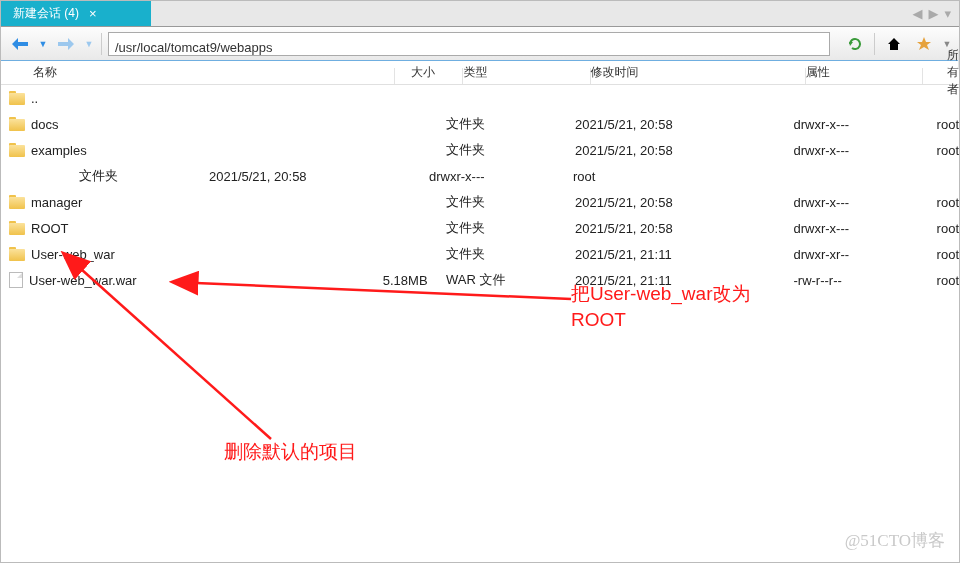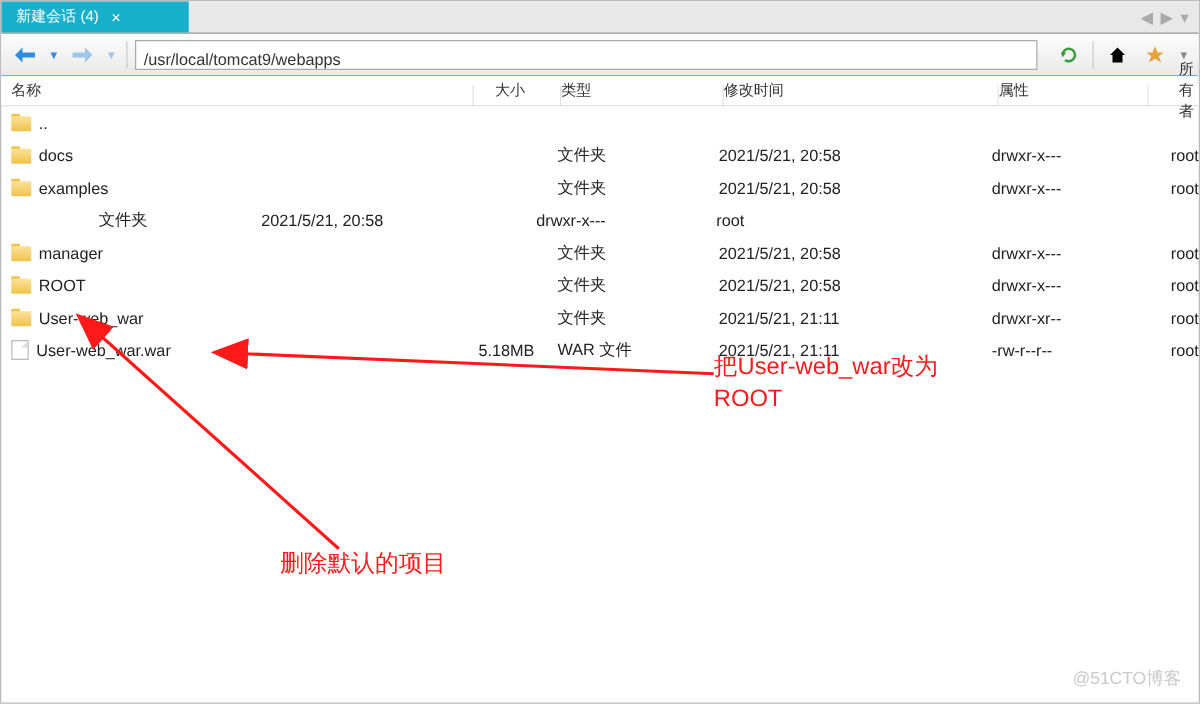--- a/index.html
+++ b/index.html
@@ -95,21 +95,21 @@
 .header-row {
   height: 24px;
   display: flex;
   align-items: center;
   font-size: 12px;
   color: #333;
   border-bottom: 1px solid #e0e0e0;
   background: #fff;
   padding-left: 8px;
 }
-.col-name  { width: 370px; }
+.col-name  { width: 370px; margin-left: 24px; }
 .col-size  { width: 70px; text-align: center; padding-right: 12px; }
 .col-type  { width: 130px; }
 .col-date  { width: 220px; }
 .col-attr  { width: 120px; }
 .col-owner { flex: 1; margin-left: 24px; }
 .file-list { }
 .file-row {
   height: 26px;
   display: flex;
   align-items: center;
@@ -172,21 +172,22 @@
   font-size: 19px;
   font-weight: 400;
   white-space: pre;
   line-height: 1.35;
 }
 .watermark {
   position: absolute;
   right: 14px;
   bottom: 10px;
   color: #c9c9c9;
-  font-size: 14px;
+  font-size: 17px;
+  font-family: Liberation Serif, serif;
 }
 .hdr-cell { position: relative; }
 .hdr-cell::after {
   content: "";
   position: absolute;
   right: 0; top: 4px;
   height: 16px;
   width: 1px;
   background: #e3e3e3;
 }

